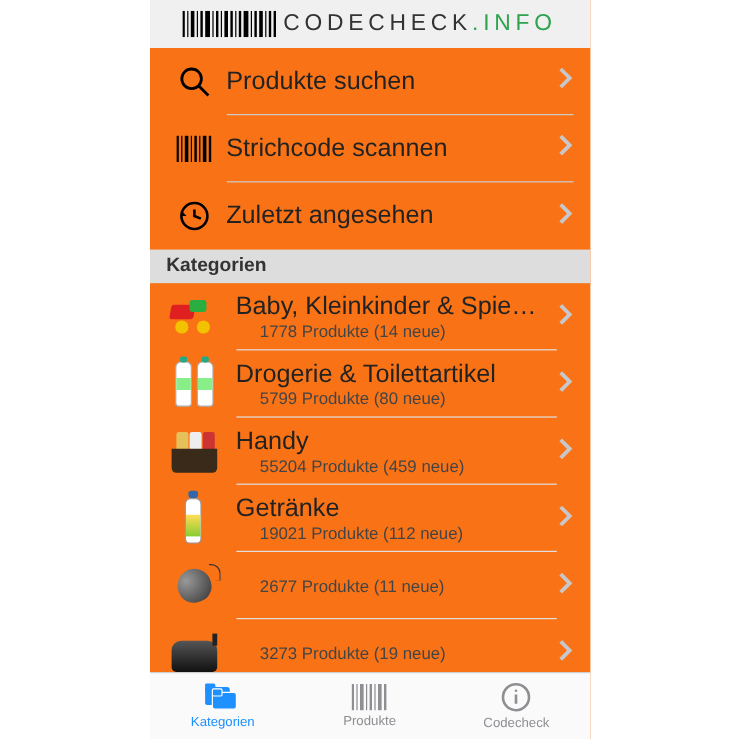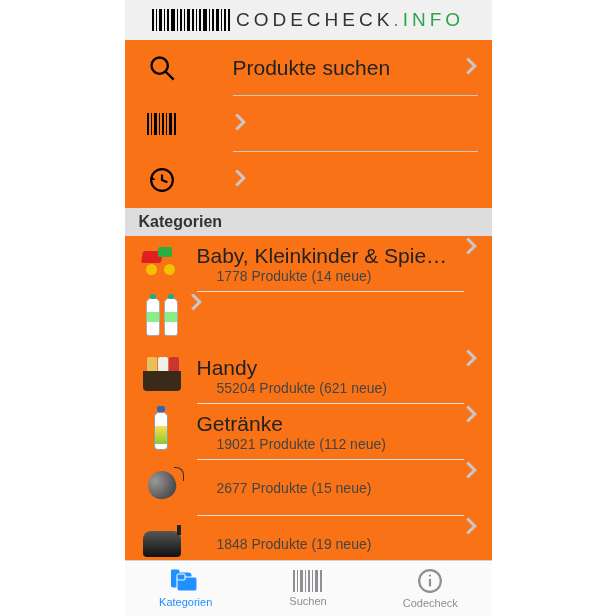--- a/index.html
+++ b/index.html
@@ -37,21 +37,20 @@
   .header .logo-dot { color: #2ea44f; }
   .header .logo-info { color: #2ea44f; }
 
   .content { flex: 1; overflow: hidden; }
 
   .action-row {
     display: flex;
     align-items: center;
     height: 56px;
     padding: 0 14px;
-    gap: 44px;
   }
   .action-icon {
     width: 46px;
     display: flex;
     justify-content: center;
     align-items: center;
   }
   .action-body {
     flex: 1;
     height: 100%;
@@ -68,21 +67,21 @@
   .section-header {
     background: #ddd;
     color: #333;
     font-size: 16px;
     font-weight: 600;
     padding: 5px 14px;
   }
 
   .cat-row {
     display: flex;
-    align-items: flex-start;
+    align-items: center;
     height: 56px;
     padding: 0 14px 0 10px;
   }
   .cat-thumb {
     width: 54px;
     height: 50px;
     display: flex;
     align-items: center;
     justify-content: center;
   }
@@ -222,37 +221,39 @@
             <rect x="4" y="0" width="1" height="22"></rect>
           <rect x="7" y="0" width="3" height="22"></rect>
             <rect x="12" y="0" width="1" height="22"></rect>
           <rect x="15" y="0" width="2" height="22"></rect>
             <rect x="19" y="0" width="1" height="22"></rect>
           <rect x="22" y="0" width="3" height="22"></rect>
             <rect x="27" y="0" width="2" height="22"></rect>
         </svg>
       </div>
       <div class="action-body">
+        <span class="action-label">Strichcode scannen</span>
         <span class="chevron">
           <svg width="14" height="20" viewBox="0 0 10 16" fill="none" stroke="#c7c7cc" stroke-width="2.5">
               <polyline points="2,2 8,8 2,14"></polyline>
             </svg>
         </span>
       </div>
     </div>
 
     <div class="action-row">
       <div class="action-icon">
         <svg width="26" height="26" viewBox="0 0 24 24" fill="none" stroke="#000" stroke-width="2">
           <circle cx="12" cy="12" r="10"></circle>
           <polyline points="12,7 12,12 17,14" fill="none"></polyline>
           <polyline points="2,8 2,12 6,12" fill="#000" stroke="none"></polyline>
         </svg>
       </div>
       <div class="action-body" style="border-bottom:none;">
+        <span class="action-label">Zuletzt angesehen</span>
         <span class="chevron">
           <svg width="14" height="20" viewBox="0 0 10 16" fill="none" stroke="#c7c7cc" stroke-width="2.5">
               <polyline points="2,2 8,8 2,14"></polyline>
             </svg>
         </span>
       </div>
     </div>
 
     <div class="section-header">Kategorien</div>
 
@@ -278,39 +279,43 @@
 
     <div class="cat-row">
       <div class="cat-thumb">
         <div class="thumb-bottles">
             <div class="bt bt1"></div>
             <div class="bt bt2"></div>
             <div class="lbl l1"></div>
             <div class="lbl l2"></div>
           </div>
       </div>
+      <div class="cat-body">
+        <div class="cat-title">Drogerie &amp; Toilettartikel</div>
+        <div class="cat-sub">5799 Produkte (80 neue)</div>
+      </div>
       <span class="cat-chevron">
         <svg width="14" height="20" viewBox="0 0 10 16" fill="none" stroke="#c7c7cc" stroke-width="2.5">
             <polyline points="2,2 8,8 2,14"></polyline>
           </svg>
       </span>
     </div>
 
     <div class="cat-row">
       <div class="cat-thumb">
         <div class="thumb-basket">
             <div class="g1"></div>
             <div class="g2"></div>
             <div class="g3"></div>
             <div class="bk"></div>
           </div>
       </div>
       <div class="cat-body">
         <div class="cat-title">Handy</div>
-        <div class="cat-sub">55204 Produkte (621 neue)</div>
+        <div class="cat-sub">55204 Produkte (459 neue)</div>
       </div>
       <span class="cat-chevron">
         <svg width="14" height="20" viewBox="0 0 10 16" fill="none" stroke="#c7c7cc" stroke-width="2.5">
             <polyline points="2,2 8,8 2,14"></polyline>
           </svg>
       </span>
     </div>
 
     <div class="cat-row">
       <div class="cat-thumb">
@@ -332,38 +337,38 @@
     </div>
 
     <div class="cat-row">
       <div class="cat-thumb">
         <div class="thumb-mouse">
             <div class="m"></div>
             <div class="c"></div>
           </div>
       </div>
       <div class="cat-body">
-        <div class="cat-sub">2677 Produkte (15 neue)</div>
+        <div class="cat-sub">2677 Produkte (11 neue)</div>
       </div>
       <span class="cat-chevron">
         <svg width="14" height="20" viewBox="0 0 10 16" fill="none" stroke="#c7c7cc" stroke-width="2.5">
             <polyline points="2,2 8,8 2,14"></polyline>
           </svg>
       </span>
     </div>
 
     <div class="cat-row">
       <div class="cat-thumb">
         <div class="thumb-toaster">
             <div class="t"></div>
             <div class="lv"></div>
           </div>
       </div>
       <div class="cat-body" style="border-bottom:none;">
-        <div class="cat-sub">1848 Produkte (19 neue)</div>
+        <div class="cat-sub">3273 Produkte (19 neue)</div>
       </div>
       <span class="cat-chevron">
         <svg width="14" height="20" viewBox="0 0 10 16" fill="none" stroke="#c7c7cc" stroke-width="2.5">
             <polyline points="2,2 8,8 2,14"></polyline>
           </svg>
       </span>
     </div>
 
   </div>
 
@@ -381,21 +386,21 @@
       <svg width="30" height="22" viewBox="0 0 30 22" fill="#8e8e93">
         <rect x="0" y="0" width="2" height="22"></rect>
           <rect x="4" y="0" width="1" height="22"></rect>
         <rect x="7" y="0" width="3" height="22"></rect>
           <rect x="12" y="0" width="1" height="22"></rect>
         <rect x="15" y="0" width="2" height="22"></rect>
           <rect x="19" y="0" width="1" height="22"></rect>
         <rect x="22" y="0" width="3" height="22"></rect>
           <rect x="27" y="0" width="2" height="22"></rect>
       </svg>
-      <span>Suchen</span>
+      <span>Produkte</span>
     </div>
     <div class="tab">
       <svg width="26" height="26" viewBox="0 0 24 24" fill="none" stroke="#8e8e93" stroke-width="2">
         <circle cx="12" cy="12" r="10"></circle>
           <line x1="12" y1="10" x2="12" y2="17"></line>
           <circle cx="12" cy="7" r="1" fill="#8e8e93" stroke="none"></circle>
       </svg>
       <span>Codecheck</span>
     </div>
   </div>

